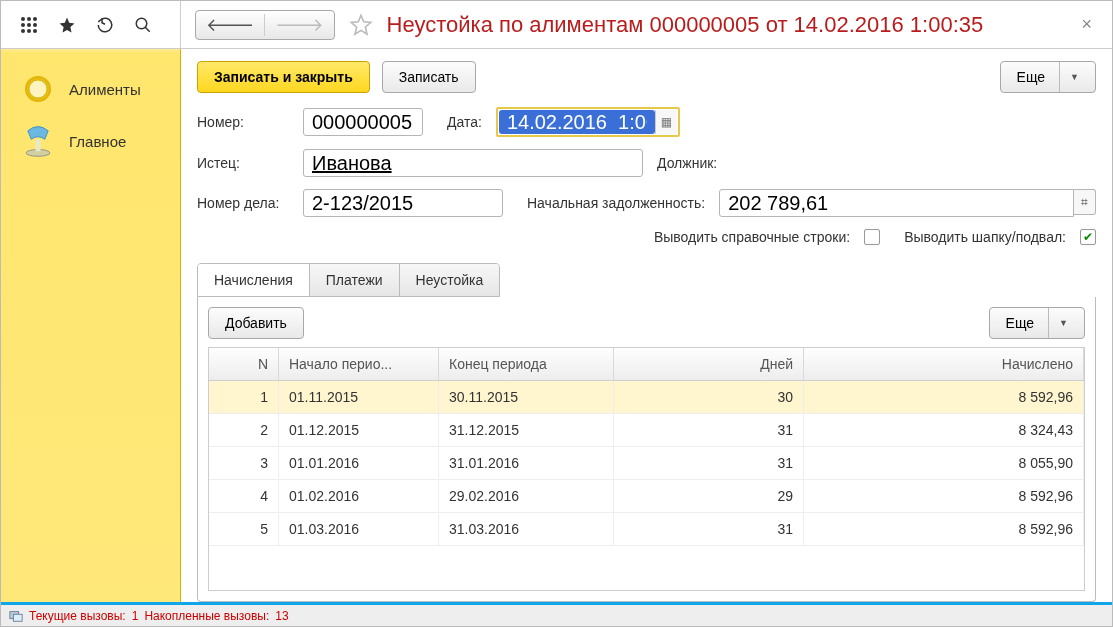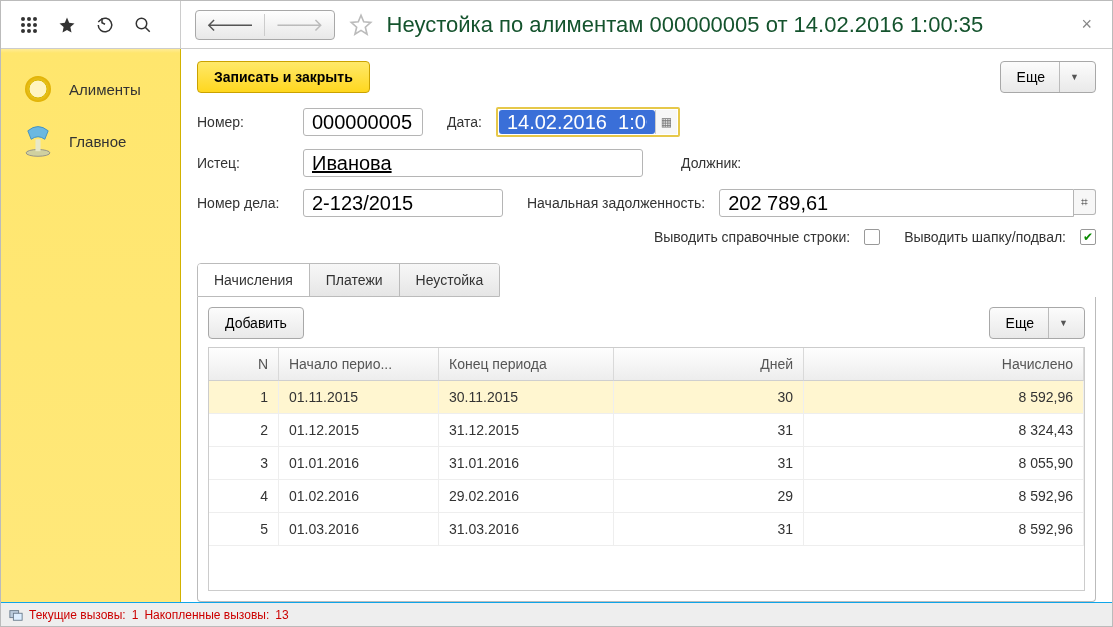--- a/index.html
+++ b/index.html
@@ -6,21 +6,21 @@
   html, body { margin:0; padding:0; font-family: Arial, sans-serif; font-size:14px; color:#333; background:#f0f0f0;}
   .app { width:1113px; height:627px; display:flex; flex-direction:column; background:#fff; position:relative; border:1px solid #bbb;}
   .toolbar-top { height:48px; background:#fff; display:flex; align-items:center; border-bottom:1px solid #ccc;}
   .side-top { width:180px; height:100%; display:flex; align-items:center; gap:18px; padding-left:18px; border-right:1px solid #ccc;}
   .icon-btn { width:20px; height:20px; display:inline-flex; align-items:center; justify-content:center; cursor:pointer; color:#333;}
   .head-row { flex:1; display:flex; align-items:center; padding:0 14px; gap:12px;}
   .nav-btn { border:1px solid #a8a8a8; border-radius:4px; height:30px; display:flex; align-items:center; background:linear-gradient(#fefefe,#e8e8e8);} 
   .nbseg { padding:0 10px; font-size:18px; color:#555; display:flex; align-items:center; justify-content:center;}
   .nbseg.disabled { color:#bbb;}
   .nbseg + .nbseg { border-left:1px solid #ccc;}
-  .title-h { font-size:22px; color:#14532d; flex:1; white-space:nowrap; overflow:hidden;}
+  .title-h { font-size:22px; color:#b91c1c; flex:1; white-space:nowrap; overflow:hidden;}
   .star-icon { width:28px; height:28px; display:flex; align-items:center; justify-content:center;}
   .close-x { font-size:18px; color:#888; cursor:pointer; padding:0 6px;}
   .body-row { flex:1; display:flex; min-height:0;}
   .sidebar { width:180px; background:linear-gradient(#ffec96,#ffe66d 4px,#ffe87a); border-right:1px solid #d2b200; padding-top:14px;}
   .side-item { display:flex; align-items:center; gap:14px; height:52px; padding-left:20px; font-size:15px; color:#333; cursor:pointer;}
   .side-icon { width:34px; height:34px; display:flex; align-items:center; justify-content:center;}
   .main { flex:1; padding:12px 16px 0 16px; display:flex; flex-direction:column; min-height:0; overflow:hidden;}
   .action-row { display:flex; align-items:center; gap:12px; margin-bottom:14px;}
   .btn { height:32px; border:1px solid #a8a8a8; border-radius:4px; background:linear-gradient(#fcfcfc,#e9e9e9); padding:0 16px; font-size:14px; cursor:pointer; display:inline-flex; align-items:center; gap:6px;}
   .btn.primary { background:linear-gradient(#ffe96a,#ffd71f); border-color:#caa200; font-weight:bold;}
@@ -45,21 +45,21 @@
   .thead, .trow { display:flex;}
   .th, .td { padding:8px 10px; font-size:14px;}
   .th { background:linear-gradient(#fefefe,#ededed); border-right:1px solid #d9d9d9; border-bottom:1px solid #cfcfcf; color:#555;}
   .td { border-right:1px solid #eee; border-bottom:1px solid #eee;}
   .c-n { width:70px; text-align:right;}
   .c-s { width:160px;}
   .c-e { width:175px;}
   .c-d { width:190px; text-align:right;}
   .c-a { flex:1; text-align:right;}
   .trow.active .td { background:#fff6d0;}
-  .status { height:24px; background:#eee; border-top:1px solid #0ea5e9; display:flex; align-items:center; padding:0 8px; font-size:12px; color:#c00; gap:6px;}
+  .status { height:24px; background:#eee; border-top:3px solid #0ea5e9; display:flex; align-items:center; padding:0 8px; font-size:12px; color:#c00; gap:6px;}
   .refresh-icon::before { content:"↻"; color:#2a8a2a; font-weight:bold;}
   .cal-icon { font-size:12px; color:#777;}
   svg { display:block;}
 </style>
 </head>
 <body>
 
 <div class="app">
   <div class="toolbar-top">
     <div class="side-top">
@@ -134,40 +134,41 @@
               <path d="M8 8 Q20 -2 32 8 L28 18 Q20 12 12 18 Z" fill="#6bb8e0" stroke="#3a8ac0"></path>
             </svg>
         </span>
         <span>Главное</span>
       </div>
     </div>
 
     <div class="main">
       <div class="action-row">
         <button class="btn primary">Записать и закрыть</button>
+        <button class="btn">Записать</button>
         <div class="spacer"></div>
         <button class="btn more">Еще</button>
       </div>
 
       <div class="form-row">
         <span class="lbl" style="width:92px;">Номер:</span>
         <input class="inp" style="width: 120px;" value="000000005">
         <span class="lbl" style="margin-left:10px;">Дата:</span>
         <span class="date-wrap">
           <input class="inp sel" style="width: 156px; border: none; height: 24px;" value="14.02.2016  1:00:35">
           <span class="cal">
               <span class="cal-icon">▦</span>
             </span>
         </span>
       </div>
 
       <div class="form-row">
         <span class="lbl" style="width:92px;">Истец:</span>
         <input class="inp" style="width: 340px; text-decoration: underline;" value="Иванова">
-        <span class="lbl" style="margin-left:24px;">Должник:</span>
+        <span class="lbl" style="margin-left:0;">Должник:</span>
       </div>
 
       <div class="form-row">
         <span class="lbl" style="width:92px;">Номер дела:</span>
         <input class="inp" style="width: 200px;" value="2-123/2015">
         <span class="lbl" style="margin-left:10px;">Начальная задолженность:</span>
         <div class="num-inp-wrap" style="flex:1;">
           <input class="inp" style="flex: 1 1 0%; text-align: left; border-radius: 3px 0px 0px 3px;" value="202 789,61">
           <span class="after-btn">⌗</span>
         </div>

